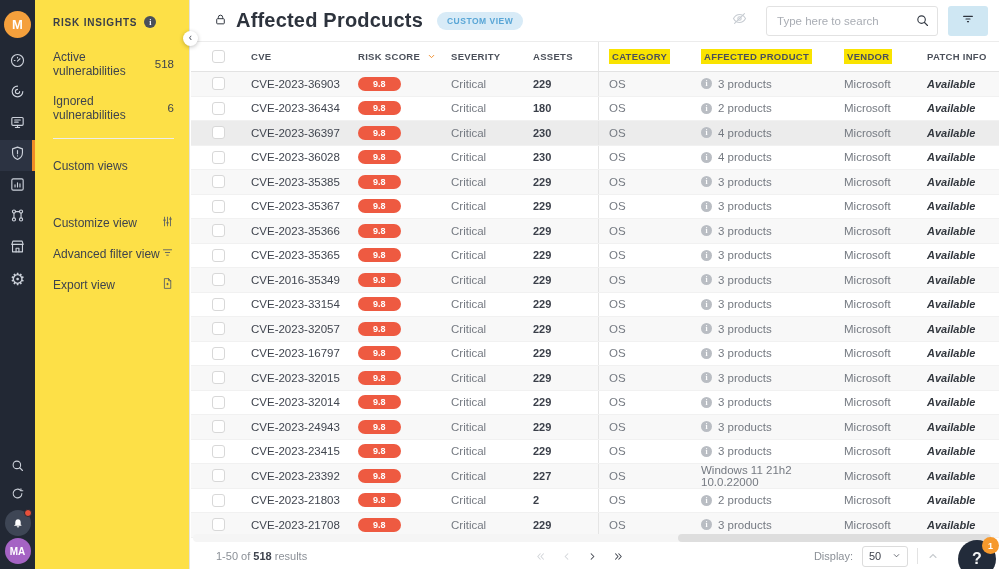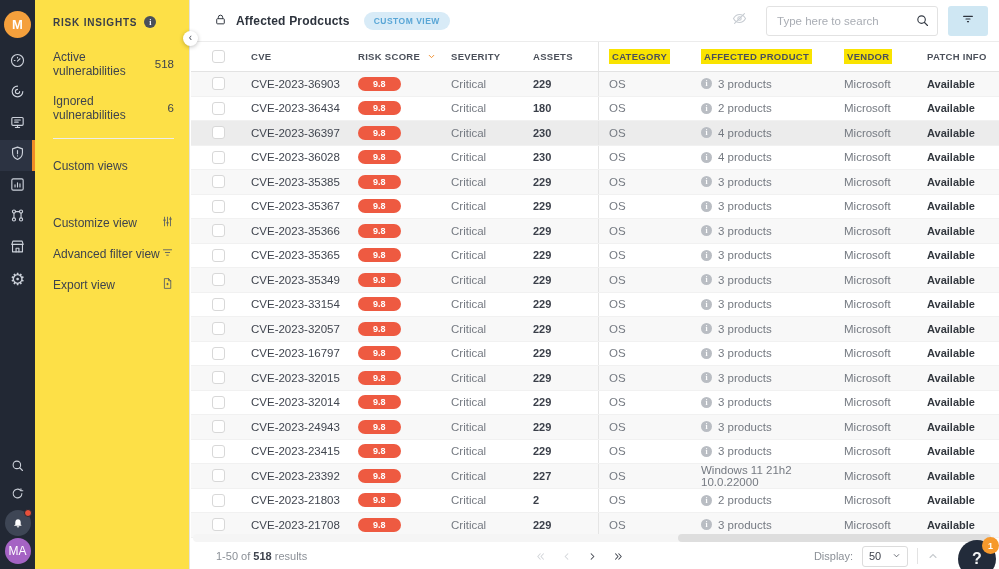--- a/index.html
+++ b/index.html
@@ -19,21 +19,21 @@
   .rail-item.active::after { content:""; position:absolute; right:0; top:0; width:3px; height:31px; background:var(--accent_orange); }
   .rail-item .gear-glyph { font-size:17px; line-height:17px; color:#ccd1da; }
   .rail-bottom { position:absolute; bottom:4px; left:0; width:35px; }
   .rail-b-item { width:35px; height:28px; display:flex; align-items:center; justify-content:center; color:#ccd1da; cursor:pointer; position:relative;}
   .rail-b-item svg { width:15px; height:15px; stroke:currentColor; fill:none; stroke-width:1.7; stroke-linecap:round; }
   .bell-wrap { width:26px; height:26px; border-radius:50%; background:#3e4655; display:flex; align-items:center; justify-content:center; position:relative;}
   .bell-wrap svg { width:12px; height:12px; stroke:#fff; fill:#fff; stroke-width:1;}
   .bell-dot { position:absolute; top:-1px; right:-1px; width:8px; height:8px; border-radius:50%;
     background:var(--notification_red); border:1.5px solid var(--rail_bg); }
   .rail-avatar2 { width:26px; height:26px; border-radius:50%; background:var(--avatar_purple); color:#fff;
-    font-size:12px; font-weight:normal; display:flex; align-items:center; justify-content:center; }
+    font-size:10px; font-weight:bold; display:flex; align-items:center; justify-content:center; }
 
   
   .panel { position:absolute; left:35px; top:0; width:155px; height:569px; background:#fde047;
     border-right:1px solid #e3e3e3; padding:16px 15px 0 18px; }
   .panel-title-row { display:flex; align-items:center; gap:7px; margin-bottom:22px; }
   .panel-title { font-size:10px; font-weight:bold; letter-spacing:0.8px; color:#3a3f49; }
   .info-dark { width:12px; height:12px; border-radius:50%; background:#4a505b; color:#fff;
     font-size:8px; font-weight:bold; display:flex; align-items:center; justify-content:center;
     font-family:"Liberation Serif", serif; }
   .stat-row { display:flex; justify-content:space-between; align-items:center; margin-bottom:16px;
@@ -47,21 +47,21 @@
 
   
   .collapse-toggle { position:absolute; left:183px; top:31px; width:15px; height:15px; border-radius:50%;
     background:#fff; box-shadow:0 1px 4px rgba(0,0,0,.25); z-index:9; display:flex; align-items:center; justify-content:center;
     font-size:10px; color:#454a54; cursor:pointer; line-height:1; padding-bottom:1px;}
 
   
   .main { position:absolute; left:191px; top:0; right:0; height:569px; background:#fff; }
   .main-header { height:42px; display:flex; align-items:center; padding-left:23px; border-bottom:1px solid #ececec; }
   .lock-icon svg { width:13px; height:13px; stroke:#2d333d; fill:none; stroke-width:1.8; }
-  .page-title { font-size:12px; font-weight:bold; color:#2d333d; margin-left:9px; letter-spacing:0.2px; }
+  .page-title { font-size:20px; font-weight:bold; color:#2d333d; margin-left:9px; letter-spacing:0.2px; }
   .custom-view-badge { margin-left:14px; background:var(--badge_blue_bg); color:var(--badge_blue_text);
     font-size:8.5px; font-weight:bold; letter-spacing:0.5px; padding:4px 10px; border-radius:10px; }
   .header-right { margin-left:auto; display:flex; align-items:center; }
   .eye-off { color:#c7ccd2; margin-right:18px; }
   .eye-off svg { width:17px; height:17px; stroke:currentColor; fill:none; stroke-width:1.5; stroke-linecap:round;}
   .search-box { position:relative; width:172px; height:30px; }
   .search-box input { width:100%; height:100%; border:1px solid #e2e2e2; border-radius:3px;
     font-size:11.5px; color:#3e434d; padding:0 30px 0 10px; outline:none;
     font-family:"Liberation Sans", sans-serif; }
   .search-box input::placeholder { color:#a9adb4; }
@@ -88,21 +88,21 @@
   .c-vendor{ width:80px;  padding-left:3px; }
   .c-patch { flex:1; padding-left:6px; }
   .checkbox { width:13px; height:13px; border:1.5px solid #d8d8d8; border-radius:3px; background:#fff; cursor:pointer; }
   .hl { background:var(--highlight_yellow); padding:2px 3px; }
   .sort-caret { margin-left:7px; display:inline-flex; }
   .sort-caret svg { width:9px; height:9px; stroke:var(--accent_orange); fill:none; stroke-width:2.5; stroke-linecap:round; }
   .risk-badge { display:inline-block; min-width:26px; height:14px; line-height:14px; border-radius:8px;
     background:var(--risk_badge); color:#fff; font-size:9px; font-weight:bold; text-align:center; padding:0 15px; }
   .muted { color:#757a82; }
   .semib { font-weight:bold; color:#3a3f49; font-size:11px; }
-  .patch-txt { font-weight:bold; color:#33383f; font-size:11px; }
+  .patch-txt { font-weight:bold; color:#33383f; font-size:11px;font-style:italic; }
   .info-dot { width:11px; height:11px; border-radius:50%; background:#b9bdc3; color:#fff; flex:0 0 11px;
     font-size:7.5px; font-weight:bold; display:flex; align-items:center; justify-content:center;
     font-family:"Liberation Serif", serif; cursor:pointer; }
 
   
   .hscroll { position:absolute; left:2px; right:4px; bottom:27px; height:8px; border-radius:4px; background:#f5f5f5; }
   .hscroll-thumb { position:absolute; left:60.5%; width:39%; height:8px; border-radius:4px; background:#dedede; cursor:grab; }
   .footer { position:absolute; left:0; right:0; bottom:0; height:26px; background:#fff;
     display:flex; align-items:center; font-size:11px; color:#8b9097; }
   .results { margin-left:25px; white-space:nowrap; }
@@ -463,21 +463,21 @@
         <span class="muted">3 products</span>
       </div>
       <div class="c-vendor muted">Microsoft</div>
       <div class="c-patch patch-txt">Available</div>
     </div>
 
     <div class="tr">
       <div class="c-check">
           <div class="checkbox"></div>
         </div>
-      <div class="c-cve">CVE-2023-35349</div>
+      <div class="c-cve">CVE-2016-35349</div>
       <div class="c-risk">
           <span class="risk-badge">9.8</span>
         </div>
       <div class="c-sev muted">Critical</div>
       <div class="c-assets semib">229</div>
       <div class="c-cat muted">OS</div>
       <div class="c-prod">
         <span class="info-dot">i</span>
         <span class="muted">3 products</span>
       </div>

